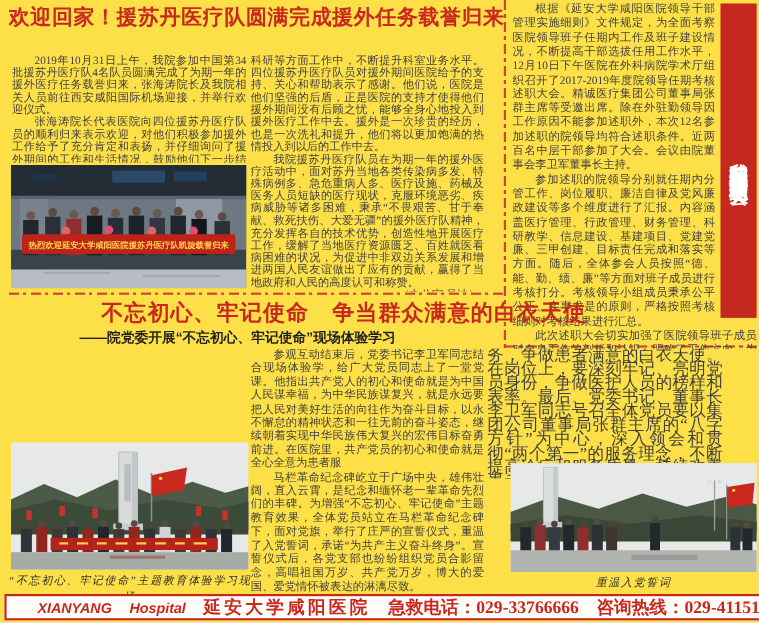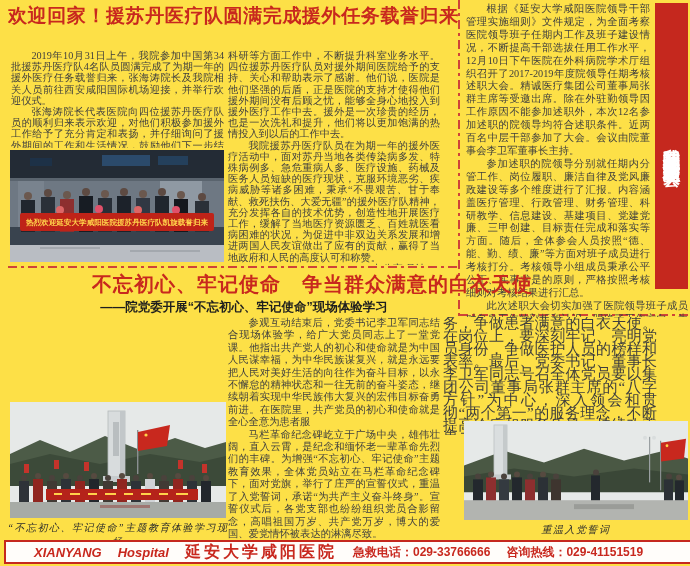--- a/index.html
+++ b/index.html
@@ -23,35 +23,35 @@
   .byline{text-align:right;text-indent:0;padding-right:4px;}
   .v-banner{float:right;width:33px;height:286px;margin:0 0 6px 5px;background:#c5281e;
             color:#ffffff;font-family:"Liberation Sans",sans-serif;font-weight:bold;
             font-size:17px;letter-spacing:1.5px;writing-mode:vertical-rl;text-orientation:upright;
             text-align:center;line-height:33px;}
   .dashdot-h{height:2px;background:repeating-linear-gradient(90deg,#cf4438 0 9px,transparent 9px 13px,#cf4438 13px 16px,transparent 16px 20px);}
   .dashdot-v{width:2px;background:repeating-linear-gradient(180deg,#cf4438 0 9px,transparent 9px 13px,#cf4438 13px 16px,transparent 16px 20px);}
   #divider-v{left:458px;top:0px;height:320px;}
   #divider-h-mid{left:8px;top:266px;width:450px;}
   #divider-h-right{left:459px;top:314px;width:229px;}
-  #b-subtitle{left:32px;top:299px;width:424px;text-align:center;font-weight:bold;
+  #b-subtitle{left:4px;top:299px;width:424px;text-align:center;font-weight:bold;
               font-size:12.5px;color:#1e1e1e;font-family:"Liberation Sans",sans-serif;white-space:nowrap;}
   .caption{text-align:center;font-size:10px;letter-spacing:1.5px;color:#2b2b2b;font-style:italic;}
   #caption1{left:6px;top:521px;width:224px;}
   #caption2{left:464px;top:523px;width:224px;}
   .photo{display:block;}
   #photo1{left:10px;top:150px;width:214px;height:112px;}
   #photo2{left:10px;top:402px;width:216px;height:116px;}
   #photo3{left:464px;top:421px;width:224px;height:99px;}
   #footer{left:4px;top:540px;width:678px;height:20px;border:2px solid #c5281e;background:#fffdfa;
           display:flex;align-items:center;padding:0 0 0 28px;box-sizing:content-box;gap:16px;
           color:#c8281e;white-space:nowrap;overflow:hidden;}
   .f-en{font-family:"Liberation Sans",sans-serif;font-style:italic;font-weight:bold;font-size:13px;}
   .f-cn{font-family:"Liberation Serif",serif;font-weight:bold;font-size:16px;letter-spacing:3px;}
-  .f-tel{font-family:Liberation Sans, sans-serif;font-weight:bold;font-size:12px;}
+  .f-tel{font-family:Liberation Serif, serif;font-weight:bold;font-size:16px;}
 </style>
 </head>
 <body>
 
 <div class="page">
 
   <div class="abs headline" id="top-headline">欢迎回家！援苏丹医疗队圆满完成援外任务载誉归来</div>
 
   <div class="abs colbox top-col" id="top-col1">
     <p>2019年10月31日上午，我院参加中国第34批援苏丹医疗队4名队员圆满完成了为期一年的援外医疗任务载誉归来，张海涛院长及我院相关人员前往西安咸阳国际机场迎接，并举行欢迎仪式。</p>

